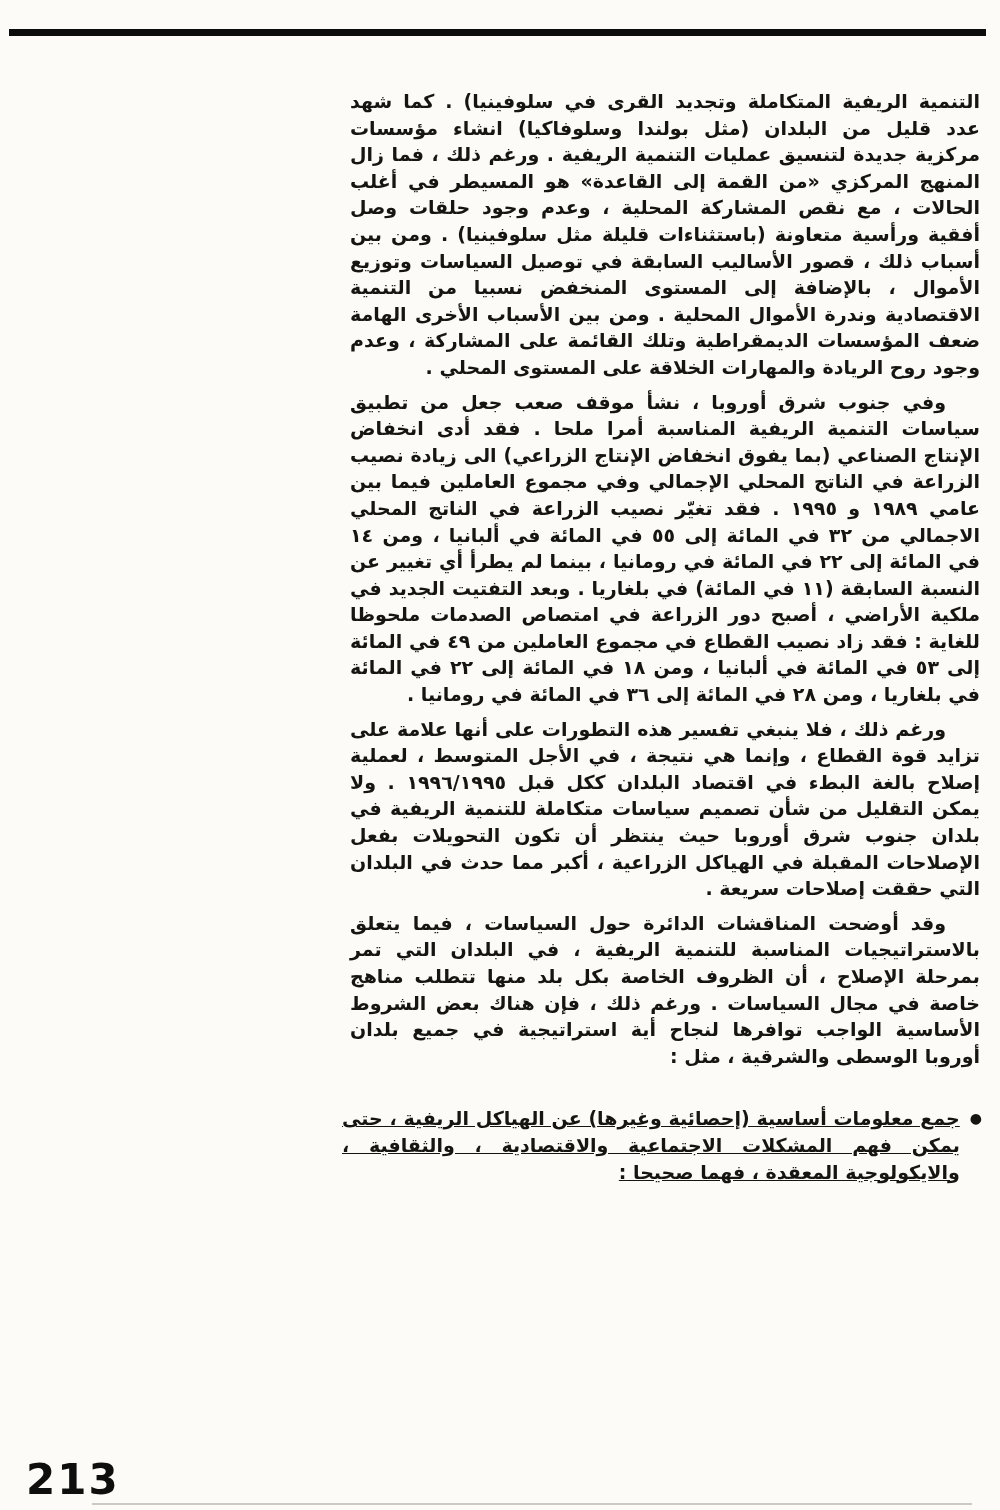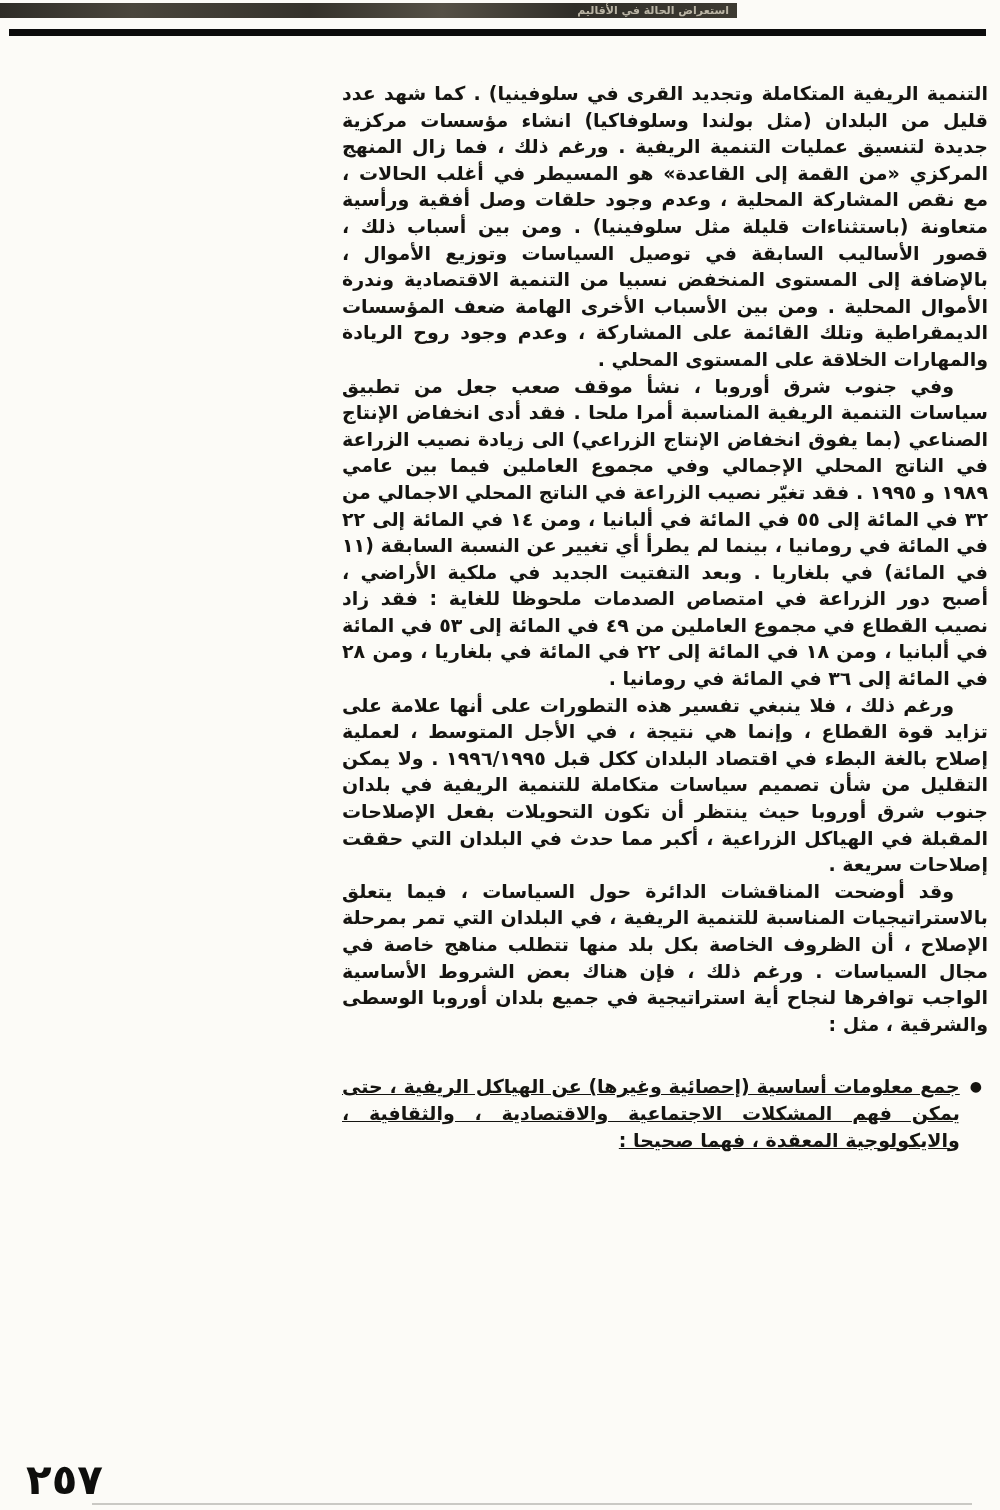--- a/index.html
+++ b/index.html
@@ -42,21 +42,21 @@
     position: absolute;
     top: 80px; left: 342px;
     width: 646px;
     direction: rtl;
     text-align: justify;
     font-size: 19px;
     font-weight: bold;
     color: #161511;
     line-height: 26.6px;
   }
-  .body-text p { margin: 0; }
+  .body-text p { margin: 8px; }
   .body-text p.indent { text-indent: 34px; }
   .bullet-list { margin-top: 36px; }
   .bullet-item {
     display: flex;
     direction: rtl;
     gap: 10px;
     padding-right: 6px;
   }
   .bullet-marker {
     flex: 0 0 auto;
@@ -84,23 +84,20 @@
     width: 880px; height: 2px;
     background: #8d8b84;
     opacity: 0.45;
   }
 </style>
 </head>
 <body>
 
 <div class="page">
 
-  <div class="header-bar">
-    <span class="header-title">استعراض الحالة في الأقاليم</span>
-  </div>
 
   <div class="rule"></div>
 
   <div class="body-text">
 
     <p>التنمية الريفية المتكاملة وتجديد القرى في سلوفينيا) . كما شهد عدد قليل من البلدان (مثل بولندا وسلوفاكيا) انشاء مؤسسات مركزية جديدة لتنسيق عمليات التنمية الريفية . ورغم ذلك ، فما زال المنهج المركزي «من القمة إلى القاعدة» هو المسيطر في أغلب الحالات ، مع نقص المشاركة المحلية ، وعدم وجود حلقات وصل أفقية ورأسية متعاونة (باستثناءات قليلة مثل سلوفينيا) . ومن بين أسباب ذلك ، قصور الأساليب السابقة في توصيل السياسات وتوزيع الأموال ، بالإضافة إلى المستوى المنخفض نسبيا من التنمية الاقتصادية وندرة الأموال المحلية . ومن بين الأسباب الأخرى الهامة ضعف المؤسسات الديمقراطية وتلك القائمة على المشاركة ، وعدم وجود روح الريادة والمهارات الخلاقة على المستوى المحلي .</p>
 
     <p class="indent">وفي جنوب شرق أوروبا ، نشأ موقف صعب جعل من تطبيق سياسات التنمية الريفية المناسبة أمرا ملحا . فقد أدى انخفاض الإنتاج الصناعي (بما يفوق انخفاض الإنتاج الزراعي) الى زيادة نصيب الزراعة في الناتج المحلي الإجمالي وفي مجموع العاملين فيما بين عامي ١٩٨٩ و ١٩٩٥ . فقد تغيّر نصيب الزراعة في الناتج المحلي الاجمالي من ٣٢ في المائة إلى ٥٥ في المائة في ألبانيا ، ومن ١٤ في المائة إلى ٢٢ في المائة في رومانيا ، بينما لم يطرأ أي تغيير عن النسبة السابقة (١١ في المائة) في بلغاريا . وبعد التفتيت الجديد في ملكية الأراضي ، أصبح دور الزراعة في امتصاص الصدمات ملحوظا للغاية : فقد زاد نصيب القطاع في مجموع العاملين من ٤٩ في المائة إلى ٥٣ في المائة في ألبانيا ، ومن ١٨ في المائة إلى ٢٢ في المائة في بلغاريا ، ومن ٢٨ في المائة إلى ٣٦ في المائة في رومانيا .</p>
 
     <p class="indent">ورغم ذلك ، فلا ينبغي تفسير هذه التطورات على أنها علامة على تزايد قوة القطاع ، وإنما هي نتيجة ، في الأجل المتوسط ، لعملية إصلاح بالغة البطء في اقتصاد البلدان ككل قبل ١٩٩٦/١٩٩٥ . ولا يمكن التقليل من شأن تصميم سياسات متكاملة للتنمية الريفية في بلدان جنوب شرق أوروبا حيث ينتظر أن تكون التحويلات بفعل الإصلاحات المقبلة في الهياكل الزراعية ، أكبر مما حدث في البلدان التي حققت إصلاحات سريعة .</p>
@@ -111,15 +108,15 @@
       <div class="bullet-item">
         <span class="bullet-marker">●</span>
         <span class="bullet-text">جمع معلومات أساسية (إحصائية وغيرها) عن الهياكل الريفية ، حتى يمكن فهم المشكلات الاجتماعية والاقتصادية ، والثقافية ، والايكولوجية المعقدة ، فهما صحيحا :</span>
       </div>
     </div>
 
   </div>
 
   <div class="bottom-artifact"></div>
 
-  <div class="page-number">٢٥٧</div>
+  <div class="page-number">213</div>
 
 </div>
 
 </body></html>

